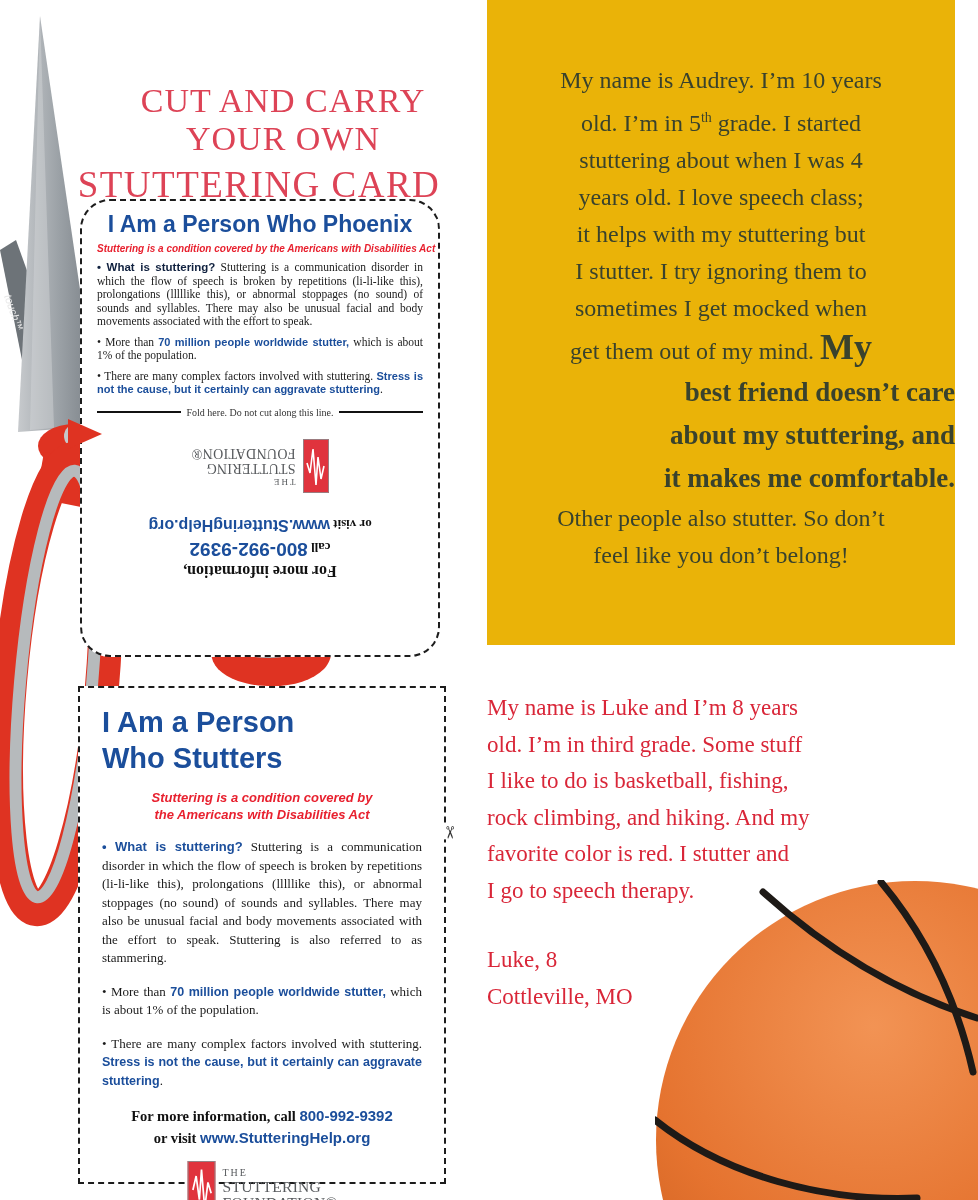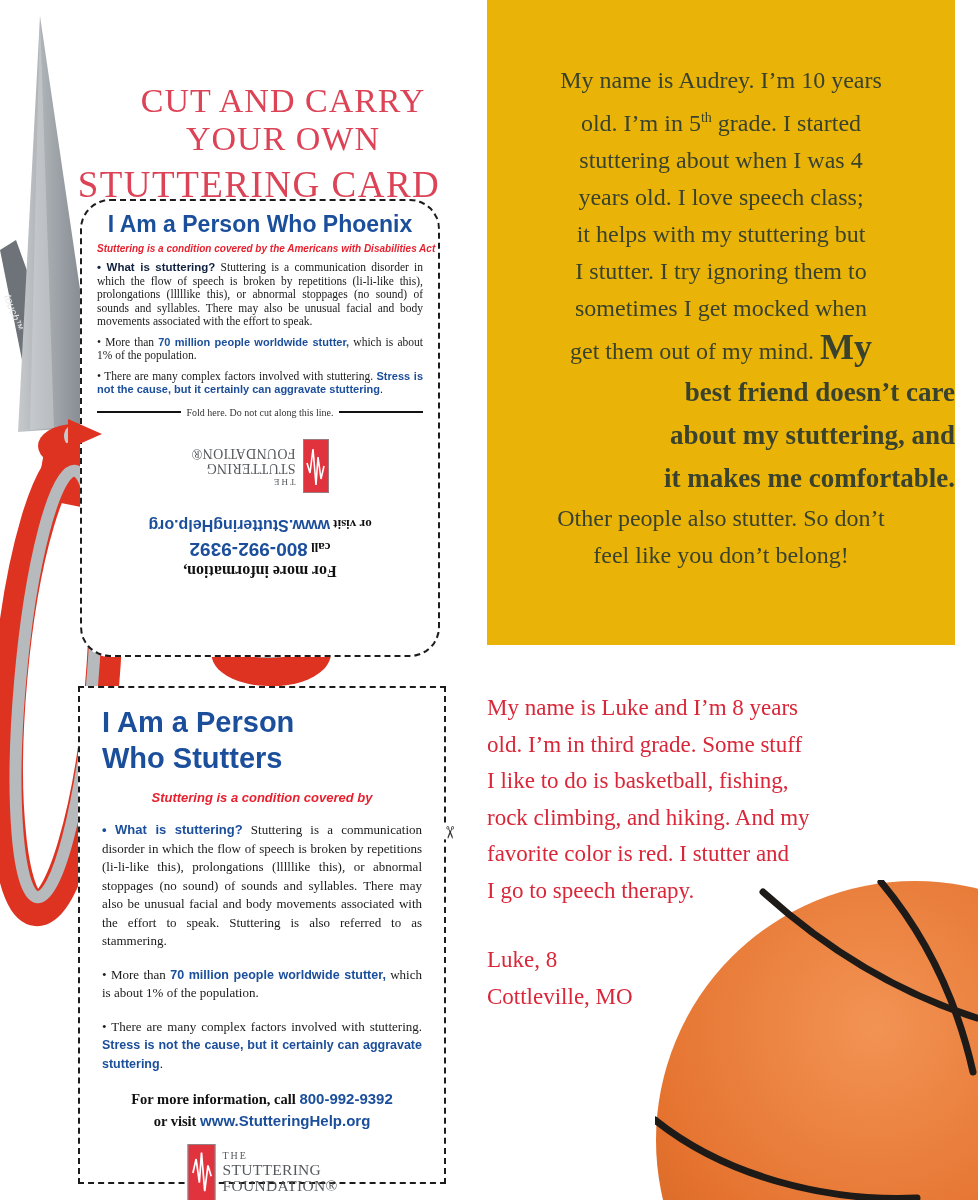--- a/index.html
+++ b/index.html
@@ -180,20 +180,21 @@
     <div class="g-bold">it makes me comfortable.</div>
     <div class="g-reg">Other people also stutter. So don’t</div>
     <div class="g-reg">feel like you don’t belong!</div>
   </div>
 
   <div class="card card2">
     <div class="cut-icon">✂</div>
     <div class="c2-title">I Am a Person</div>
     <div class="c2-title" style="margin-top:0;">Who Stutters</div>
     <div class="c2-sub">Stuttering is a condition covered by</div>
+    <div class="c2-sub" style="margin-top:0;">the Americans with Disabilities Act</div>
     <div class="c2-body">
       <span class="lead-blue">• What is stuttering?</span><span> Stuttering is a communication disorder in which the flow of speech is broken by repetitions (li-li-like this), prolongations (lllllike this), or abnormal stoppages (no sound) of sounds and syllables. There may also be unusual facial and body movements associated with the effort to speak. Stuttering is also referred to as stammering.</span>
     </div>
     <div class="c2-body">
       <span>• More than </span><span class="bb2">70 million people worldwide stutter,</span><span> which is about 1% of the population.</span>
     </div>
     <div class="c2-body">
       <span>• There are many complex factors involved with stuttering. </span><span class="bb2">Stress is not the cause, but it certainly can aggravate stuttering</span><span>.</span>
     </div>
     <div class="c2-contact">

